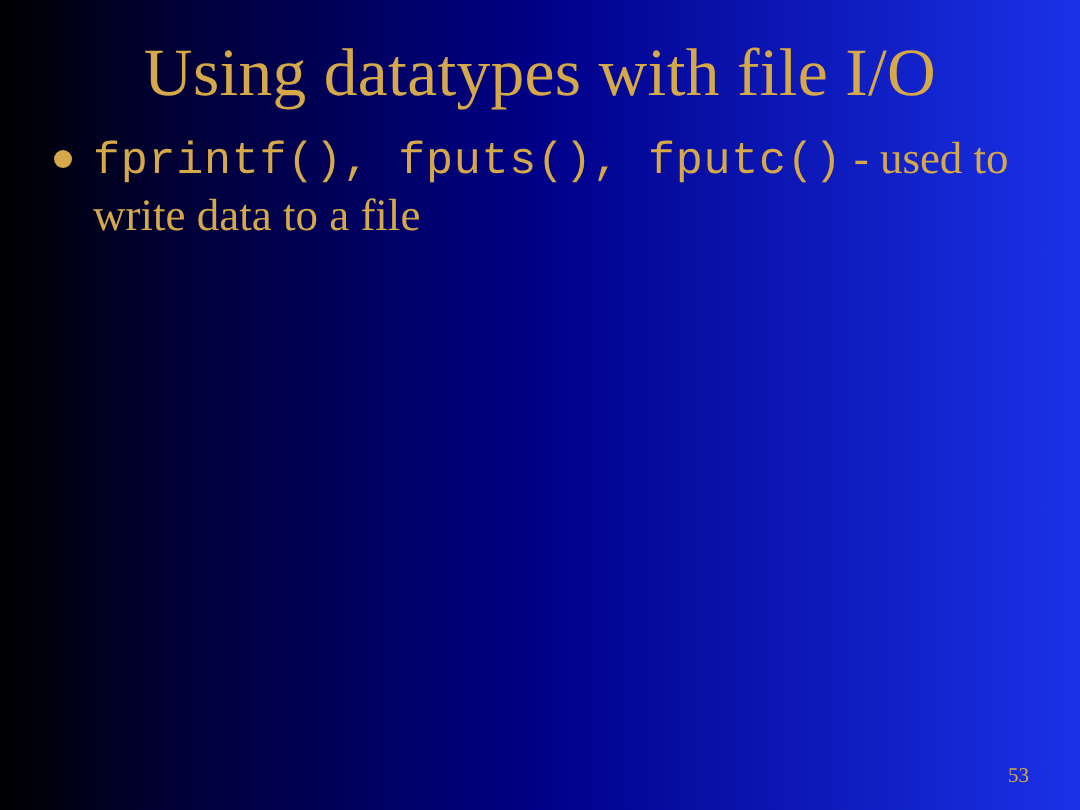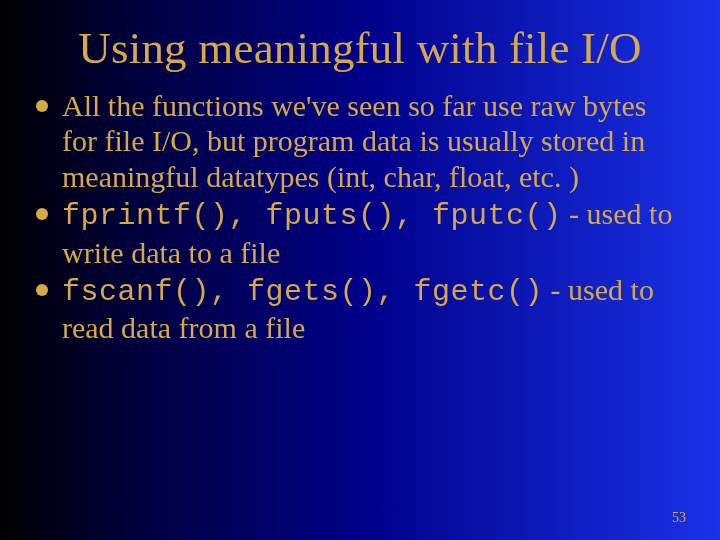--- a/index.html
+++ b/index.html
@@ -50,34 +50,26 @@
     position: absolute;
     right: 34px;
     bottom: 14px;
     font-size: 14px;
     color: #d5a84a;
   }
 </style>
 </head>
 <body>
 
-<div class="title">Using meaningful with file I/O</div>
+<div class="title">Using datatypes with file I/O</div>
 
 <div class="content">
 
-  <div class="item">
-    <span class="bullet"></span>
-    <span>All the functions we've seen so far use raw bytes for file I/O, but program data is usually stored in meaningful datatypes (int, char, float, etc. )</span>
-  </div>
 
   <div class="item">
     <span class="bullet"></span>
     <span class="mono">fprintf(), fputs(), fputc()</span><span> - used to write data to a file</span>
   </div>
 
-  <div class="item">
-    <span class="bullet"></span>
-    <span class="mono">fscanf(), fgets(), fgetc()</span><span> - used to read data from a file</span>
-  </div>
 
 </div>
 
 <div class="pagenum">53</div>
 
 </body></html>

